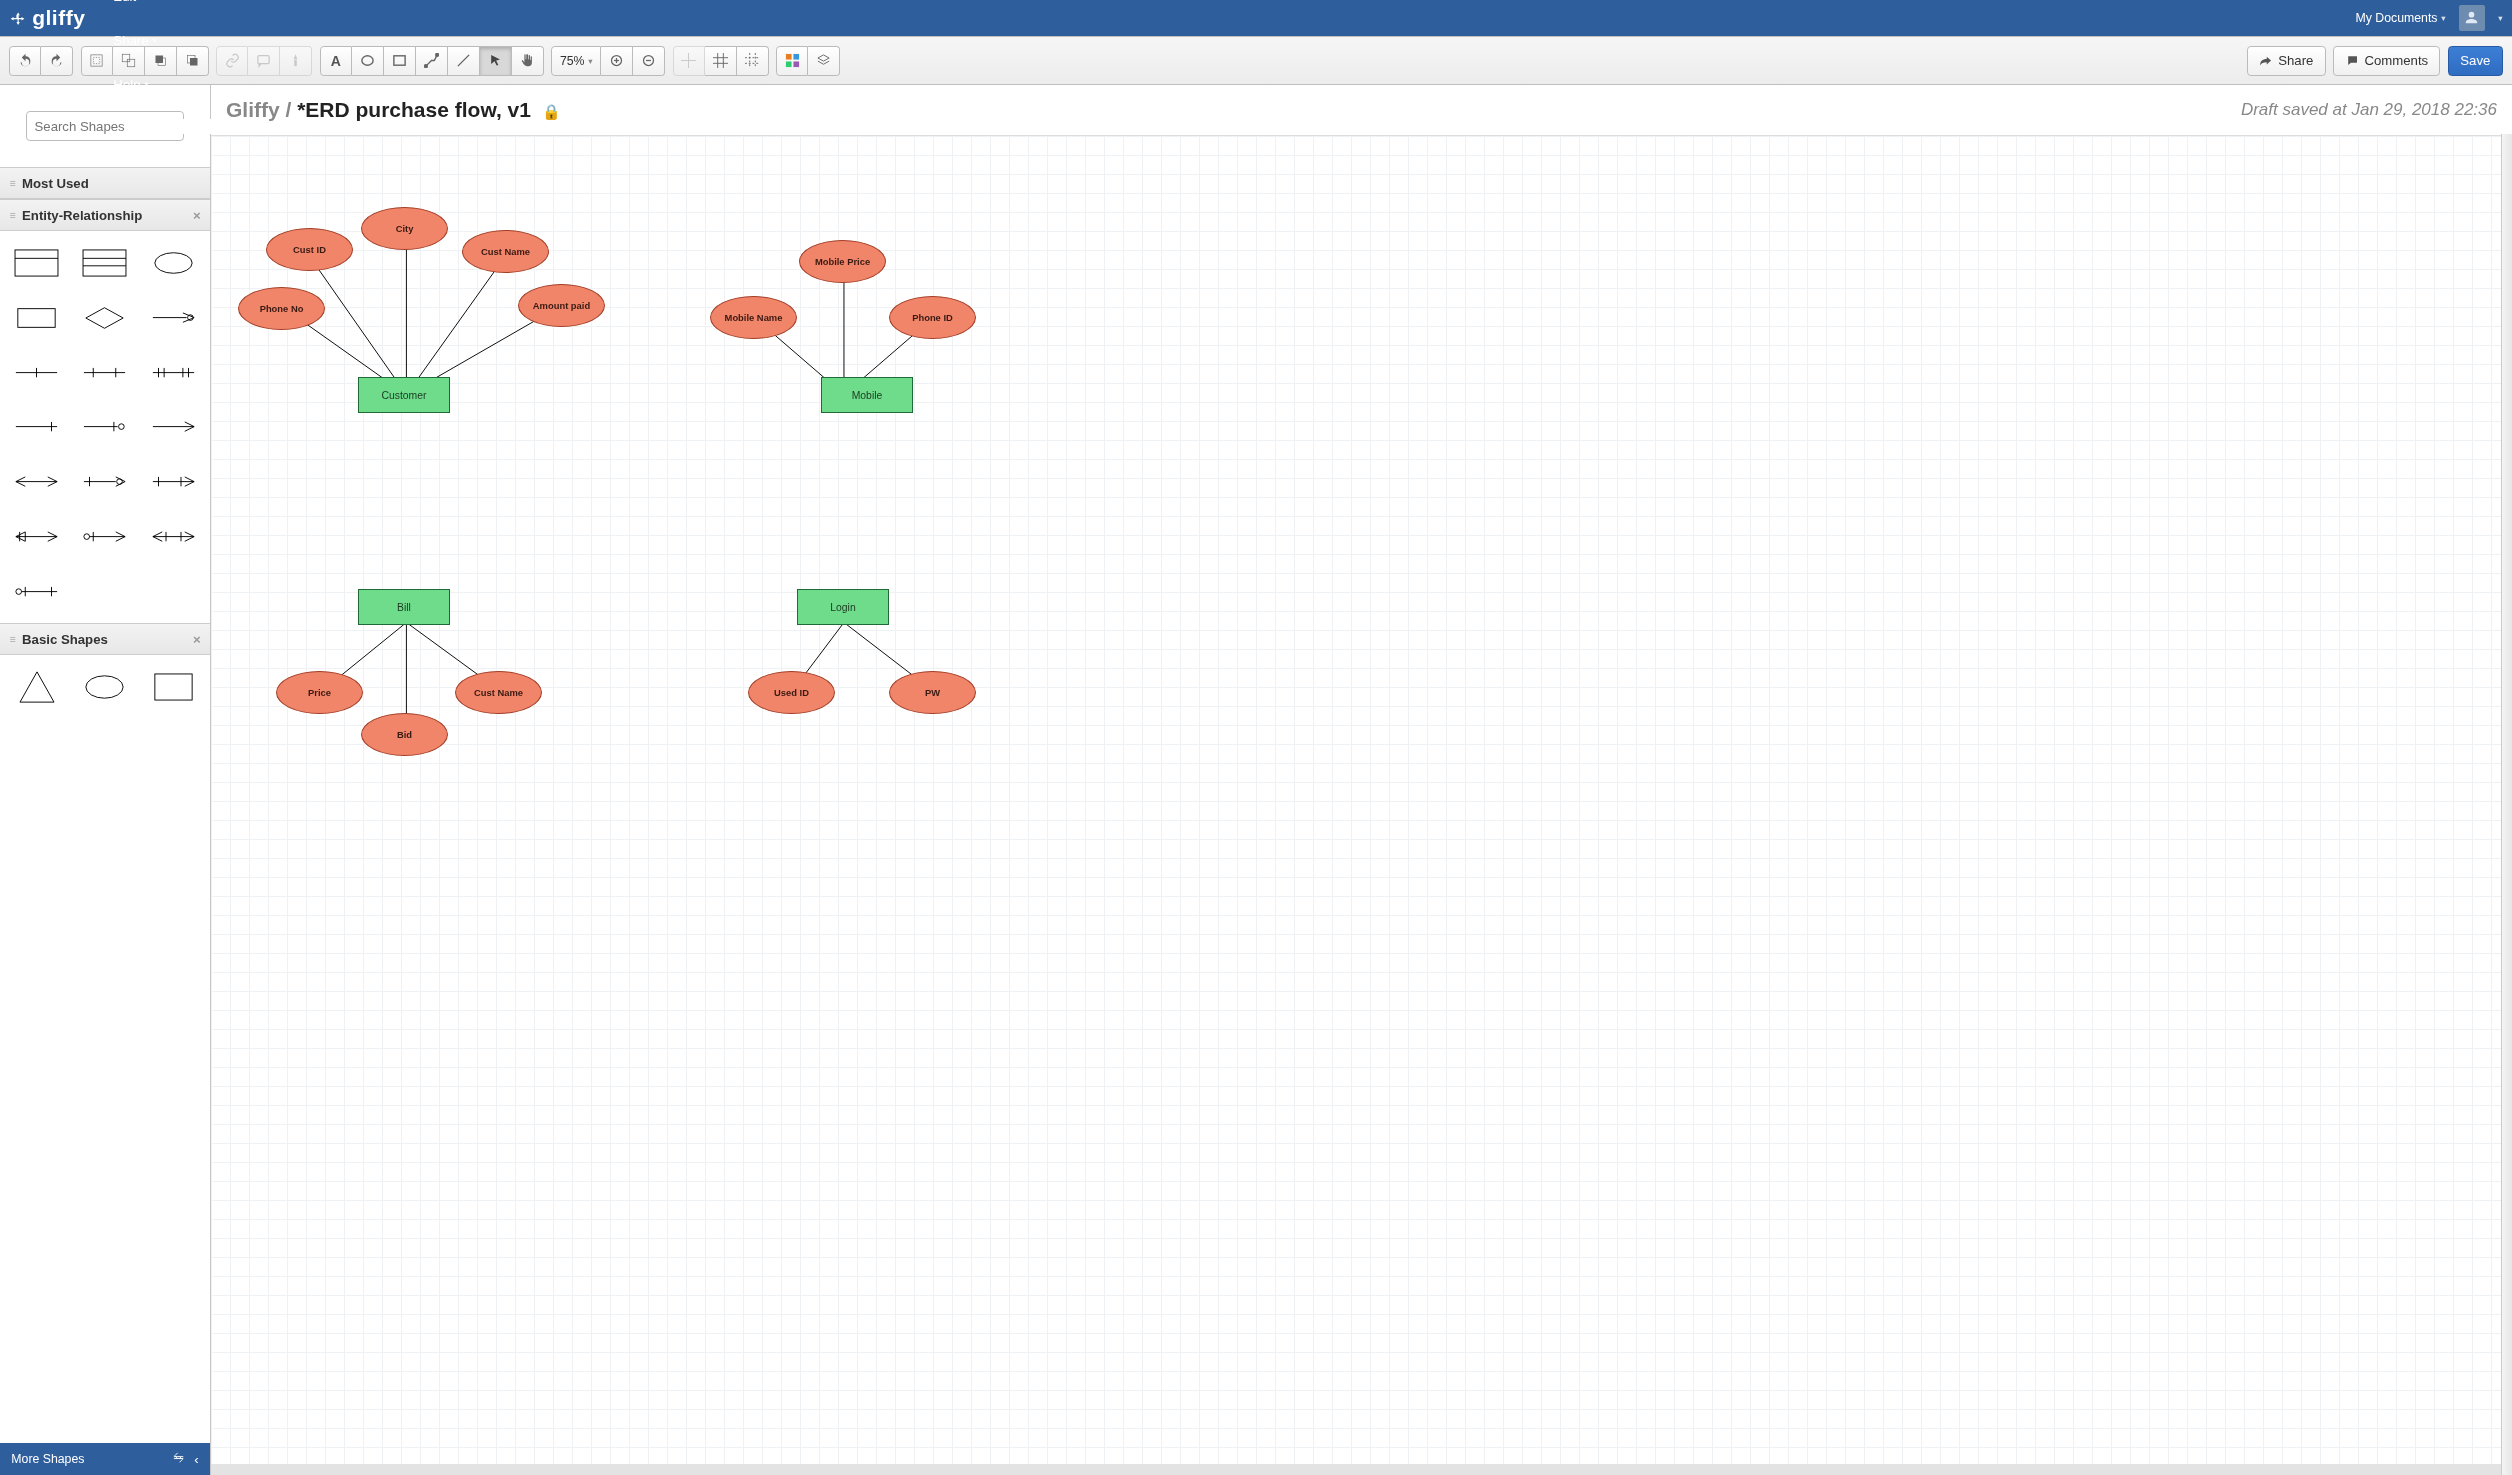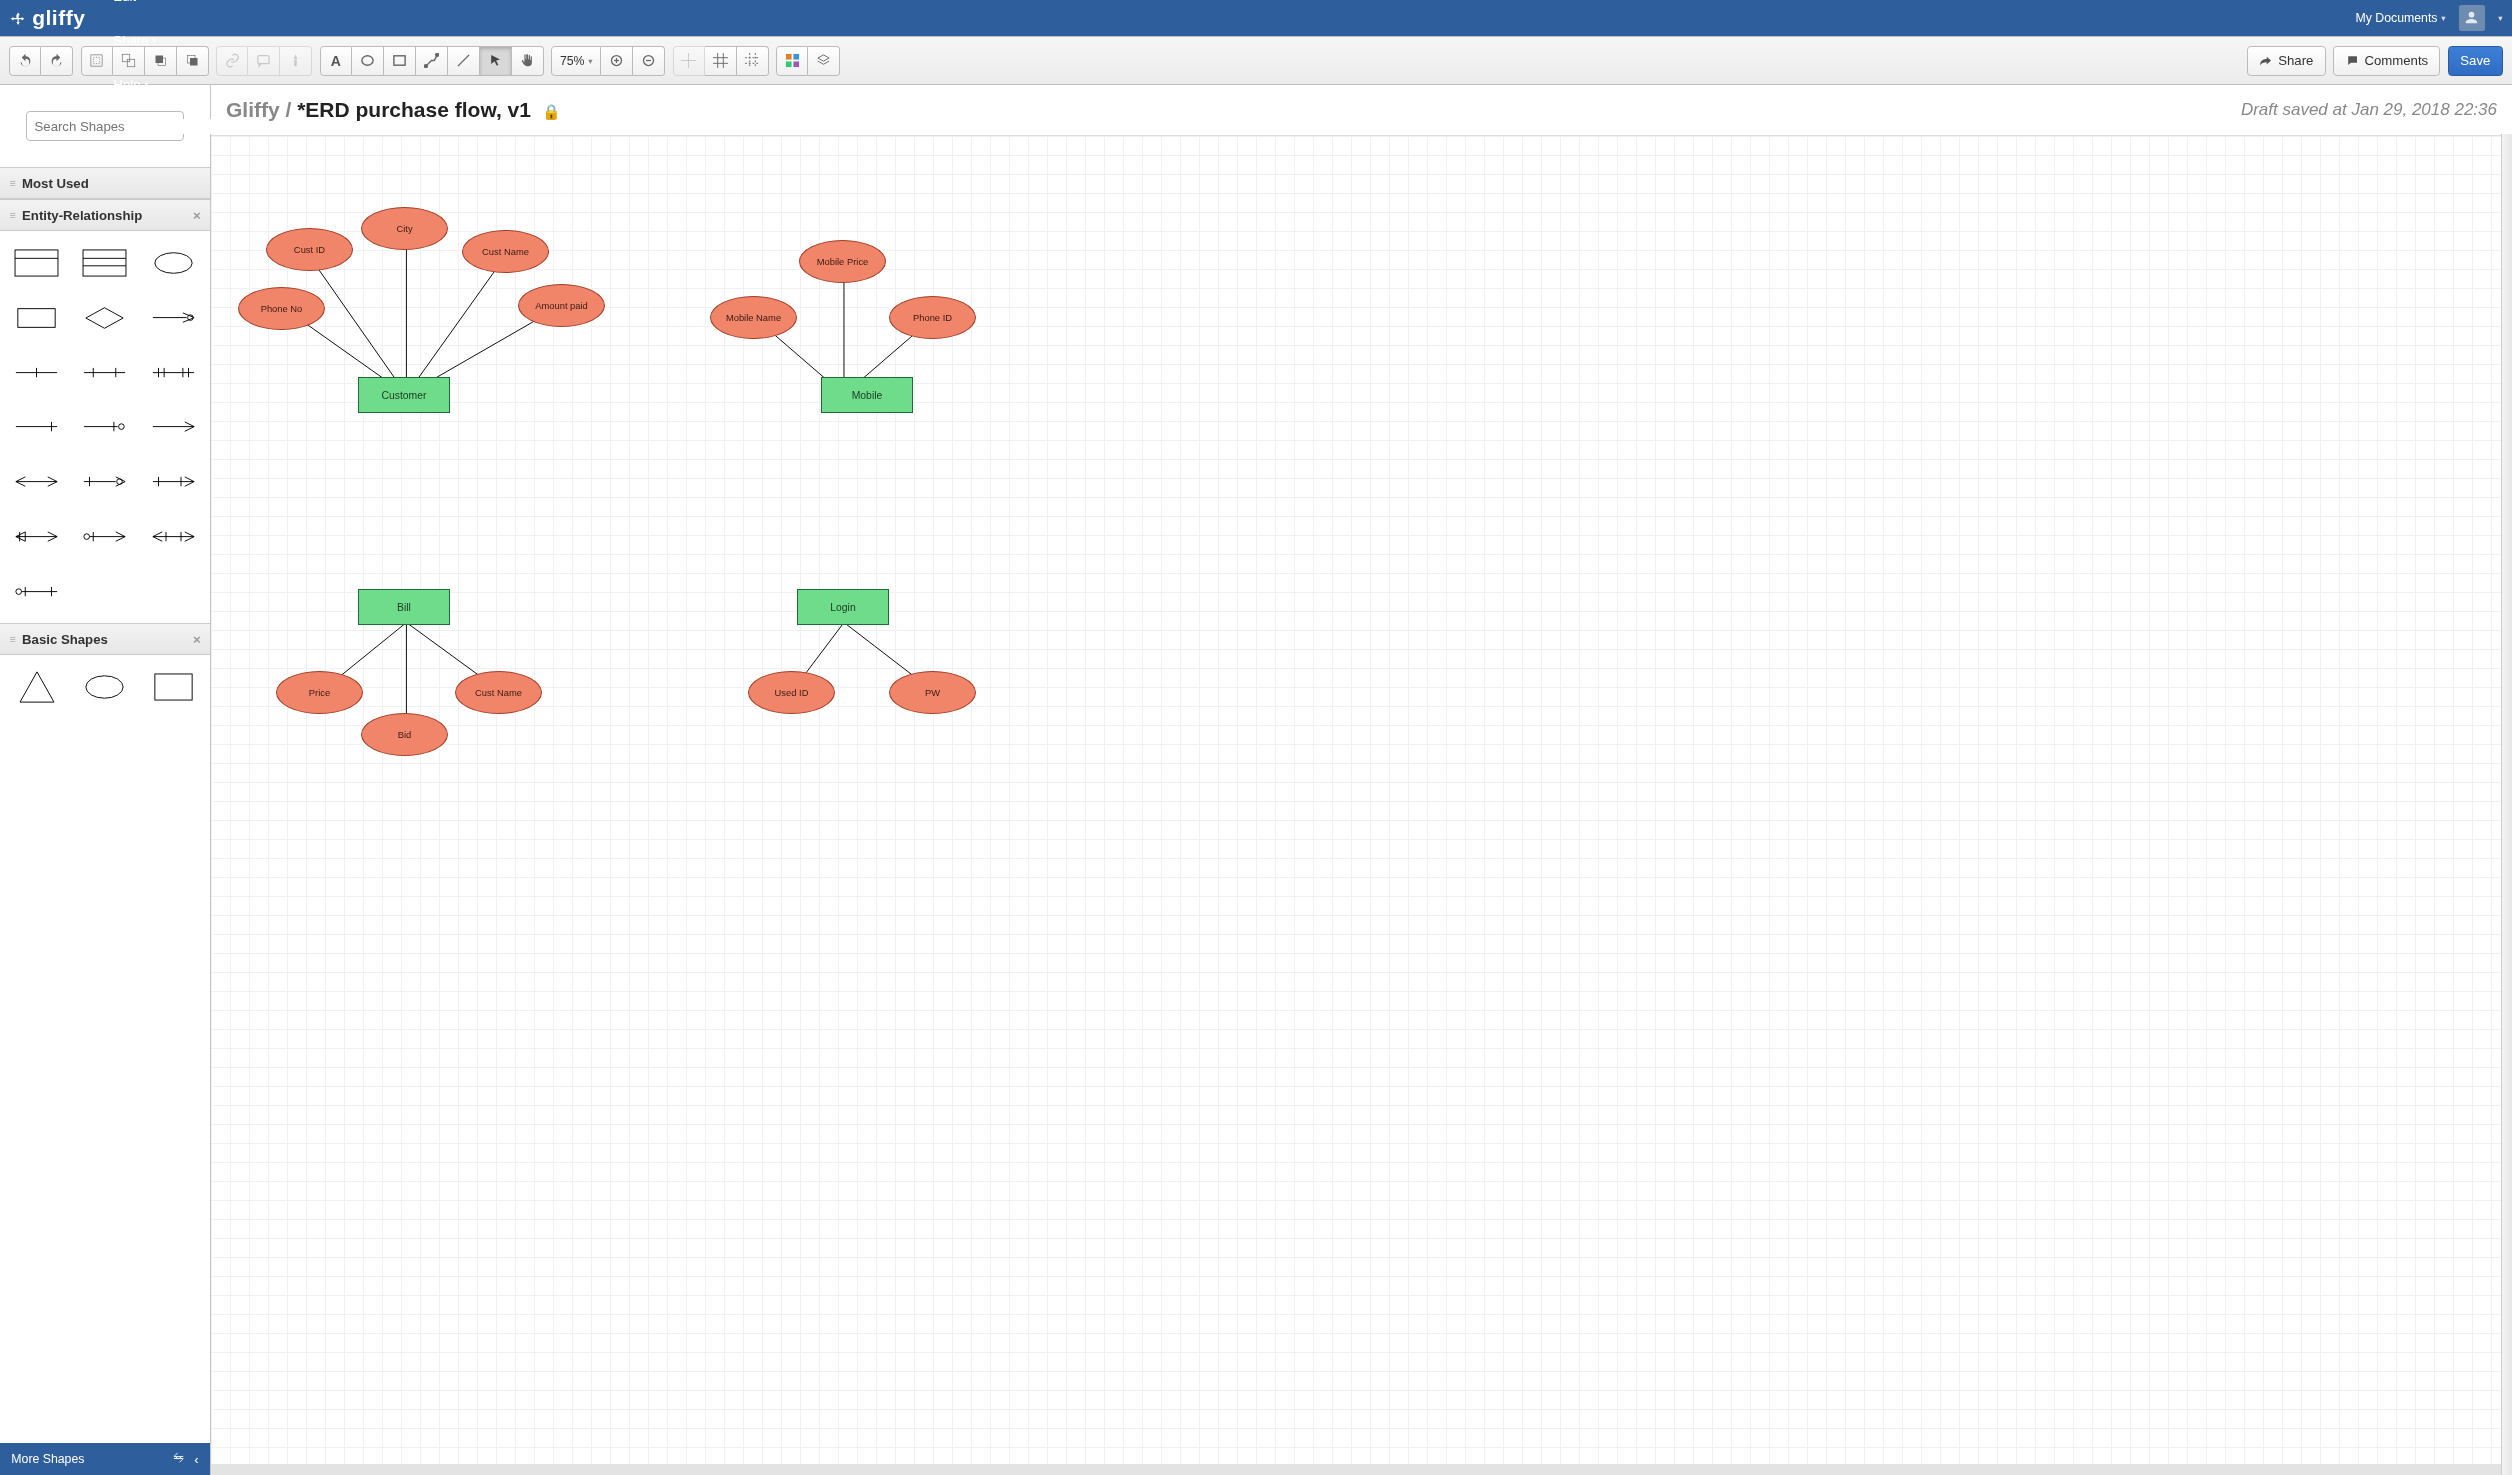--- a/index.html
+++ b/index.html
@@ -110,21 +110,21 @@
     position:absolute; width:92px; height:36px;
     background:#6fdc8c; border:0.9px solid #1f6b37;
     display:flex; align-items:center; justify-content:center;
     font-size:10.4px; color:#1a3a20;
   }
   .attr {
     position:absolute; width:87px; height:43px;
     background:#f0856a; border:0.9px solid #a33e27;
     border-radius:50%;
     display:flex; align-items:center; justify-content:center;
-    font-size:9.4px; color:#3a1a12; text-align:center;
+    font-size:9.4px; color:#3a1a12; text-align:center;font-weight:bold;
   }
   svg.lines { position:absolute; left:0; top:0; width:100%; height:100%; pointer-events:none; }
 </style>
 </head>
 <body>
 
 <div class="menubar">
   <div class="logo">
     <svg width="19" height="19" viewBox="0 0 24 24">
         <path fill="#fff" d="M12 2l3 5h-2v5h5v-2l5 3-5 3v-2h-5v5h2l-3 5-3-5h2v-5H4v2l-5-3 5-3v2h5V7H9z" transform="scale(.72) translate(4,4)"></path>

